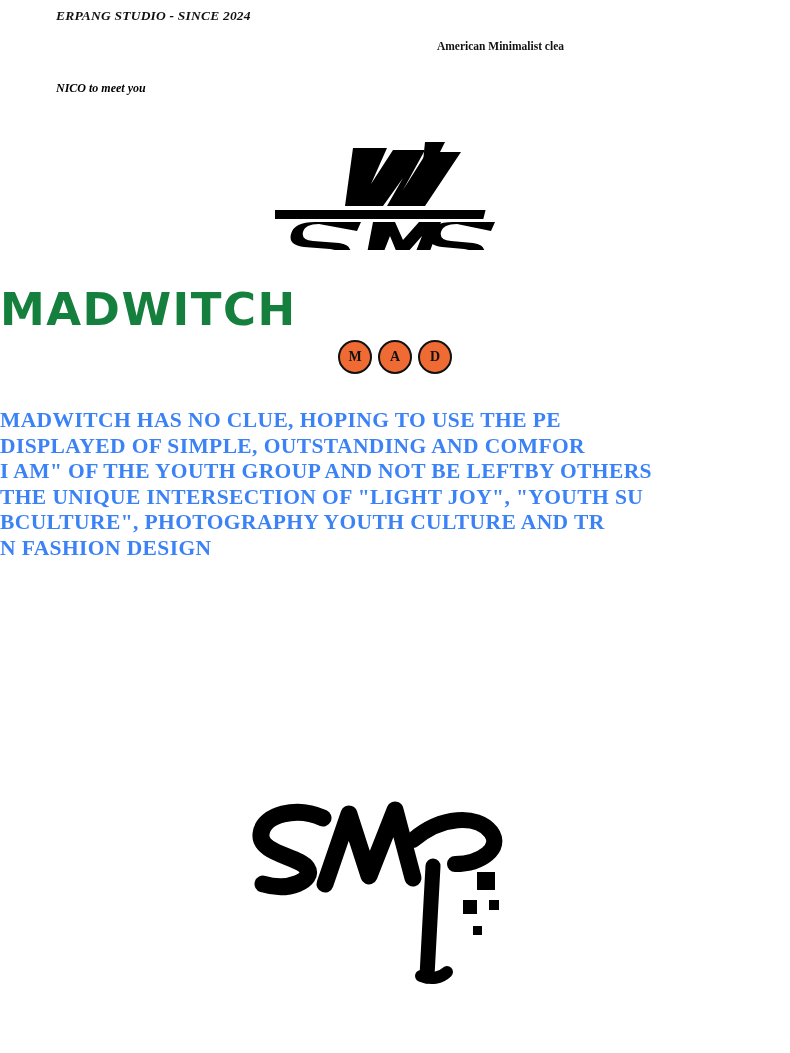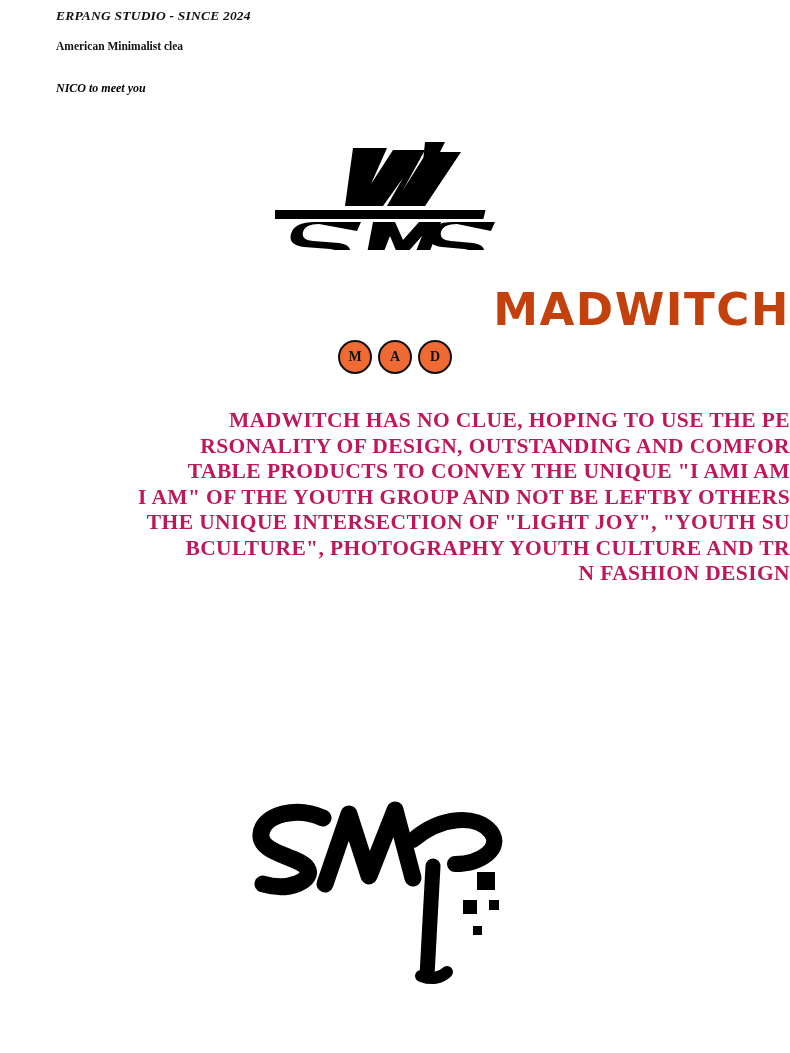--- a/index.html
+++ b/index.html
@@ -39,22 +39,23 @@
     color: #111;
     margin: 0 0 14px 0;
     white-space: nowrap;
   }
   .sub-line {
     font-family: "Liberation Serif", serif;
     font-weight: bold;
     font-size: 11.5px;
     color: #111;
     line-height: 1.45;
-    margin: 0;
+    margin: 12px;
     white-space: nowrap;
+    text-align: right;
   }
   .greeting {
     font-family: "Liberation Serif", serif;
     font-weight: bold;
     font-style: italic;
     font-size: 12px;
     color: #000000;
     margin: 26px 0 0 0;
     white-space: nowrap;
   }
@@ -68,26 +69,26 @@
     text-align: center;
   }
   .sms-logo svg { display: inline-block; }
 
   
   .wordmark {
     position: absolute;
     left: 0;
     top: 283px;
     width: 790px;
-    text-align: right;
+    text-align: left;
     font-family: "DejaVu Sans", sans-serif;
     font-weight: bold;
     font-size: 45px;
     letter-spacing: 1.5px;
-    color: #c2410c;
+    color: #15803d;
   }
 
   
   .badges {
     position: absolute;
     left: 0;
     top: 340px;
     width: 790px;
     display: flex;
     justify-content: center;
@@ -107,27 +108,27 @@
     font-size: 14px;
     color: #111;
   }
 
   
   .manifesto {
     position: absolute;
     left: 0;
     top: 408px;
     width: 790px;
-    text-align: right;
+    text-align: left;
     font-family: "Liberation Serif", serif;
     font-weight: bold;
     font-size: 21.5px;
     line-height: 25.5px;
     letter-spacing: 0.4px;
-    color: #be185d;
+    color: #3b82f6;
   }
   .manifesto .ln { display: block; white-space: nowrap; }
 
   
   .signature {
     position: absolute;
     left: 0;
     top: 780px;
     width: 790px;
     text-align: center;
@@ -164,22 +165,21 @@
   <div class="wordmark">MADWITCH</div>
 
   <div class="badges">
     <div class="badge">M</div>
     <div class="badge">A</div>
     <div class="badge">D</div>
   </div>
 
   <div class="manifesto">
     <span class="ln">MADWITCH HAS NO CLUE, HOPING TO USE THE PE</span>
-    <span class="ln">RSONALITY OF DESIGN, OUTSTANDING AND COMFOR</span>
-    <span class="ln">TABLE PRODUCTS TO CONVEY THE UNIQUE "I AMI AM</span>
+    <span class="ln">DISPLAYED OF SIMPLE, OUTSTANDING AND COMFOR</span>
     <span class="ln">I AM" OF THE YOUTH GROUP AND NOT BE LEFTBY OTHERS</span>
     <span class="ln">THE UNIQUE INTERSECTION OF "LIGHT JOY", "YOUTH SU</span>
     <span class="ln">BCULTURE", PHOTOGRAPHY YOUTH CULTURE AND TR</span>
     <span class="ln">N FASHION DESIGN</span>
   </div>
 
   <div class="signature">
     <svg width="300" height="220" viewBox="0 0 300 220" aria-hidden="true">
       <g fill="none" stroke="#000" stroke-linecap="round" stroke-linejoin="round">
 

